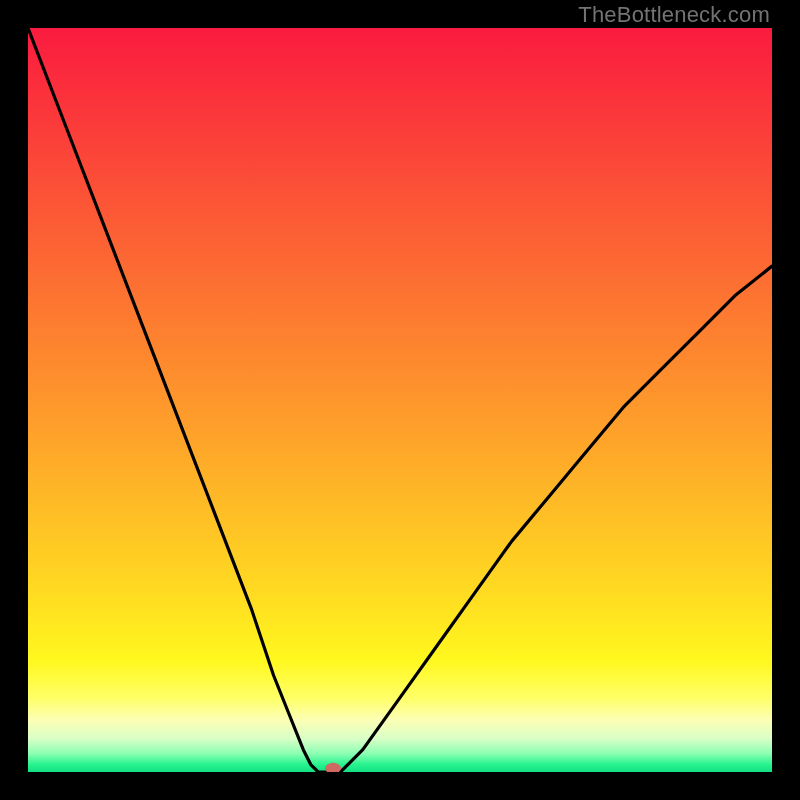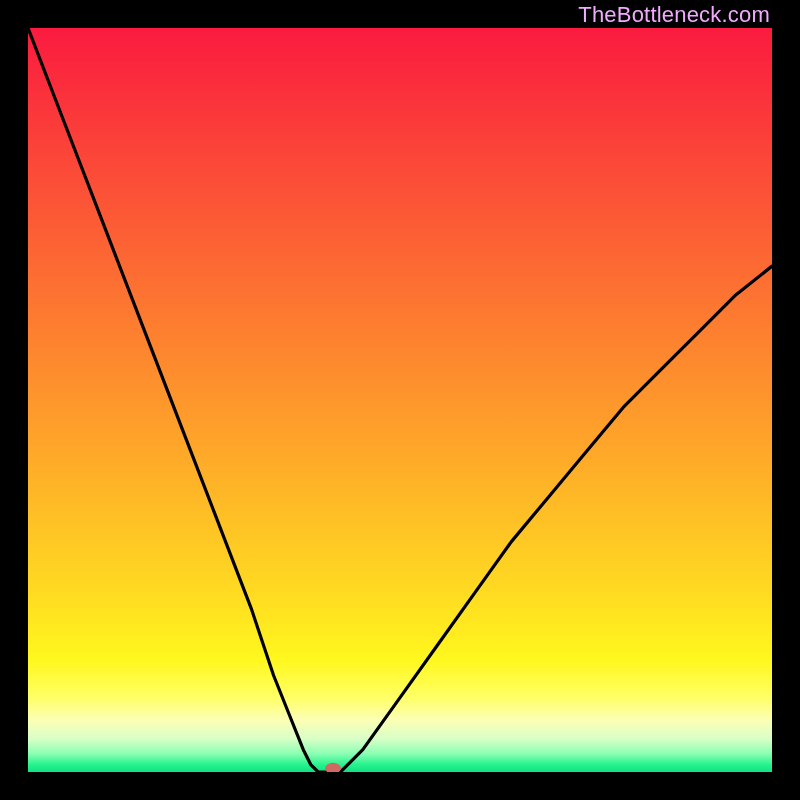--- a/index.html
+++ b/index.html
@@ -23,21 +23,21 @@
     position: absolute;
     left: 28px;
     top: 28px;
     width: 744px;
     height: 744px;
   }
   .watermark {
     position: absolute;
     top: 2px;
     right: 30px;
-    color: #f0abfc;
+    color: #737373;
     font-size: 22px;
     letter-spacing: 0.2px;
     user-select: none;
   }
 </style>
 </head>
 <body>
 
 <div class="frame">
 

